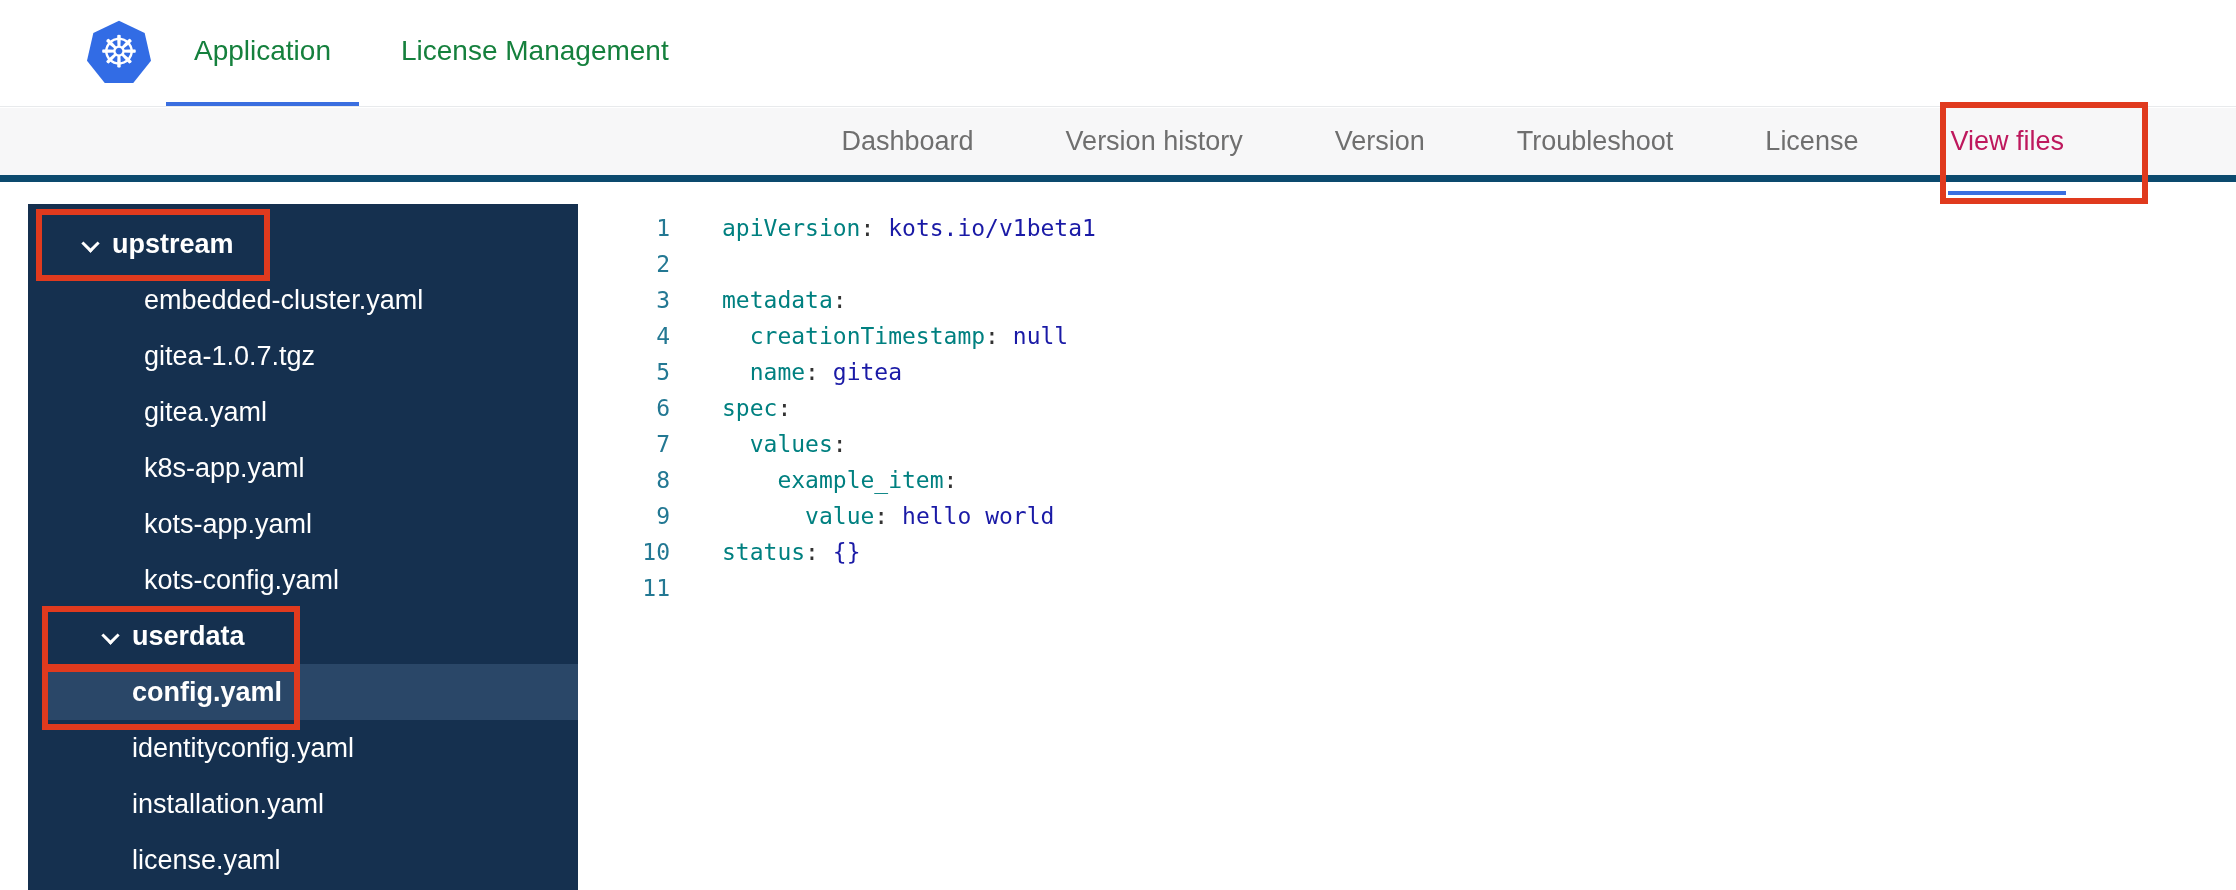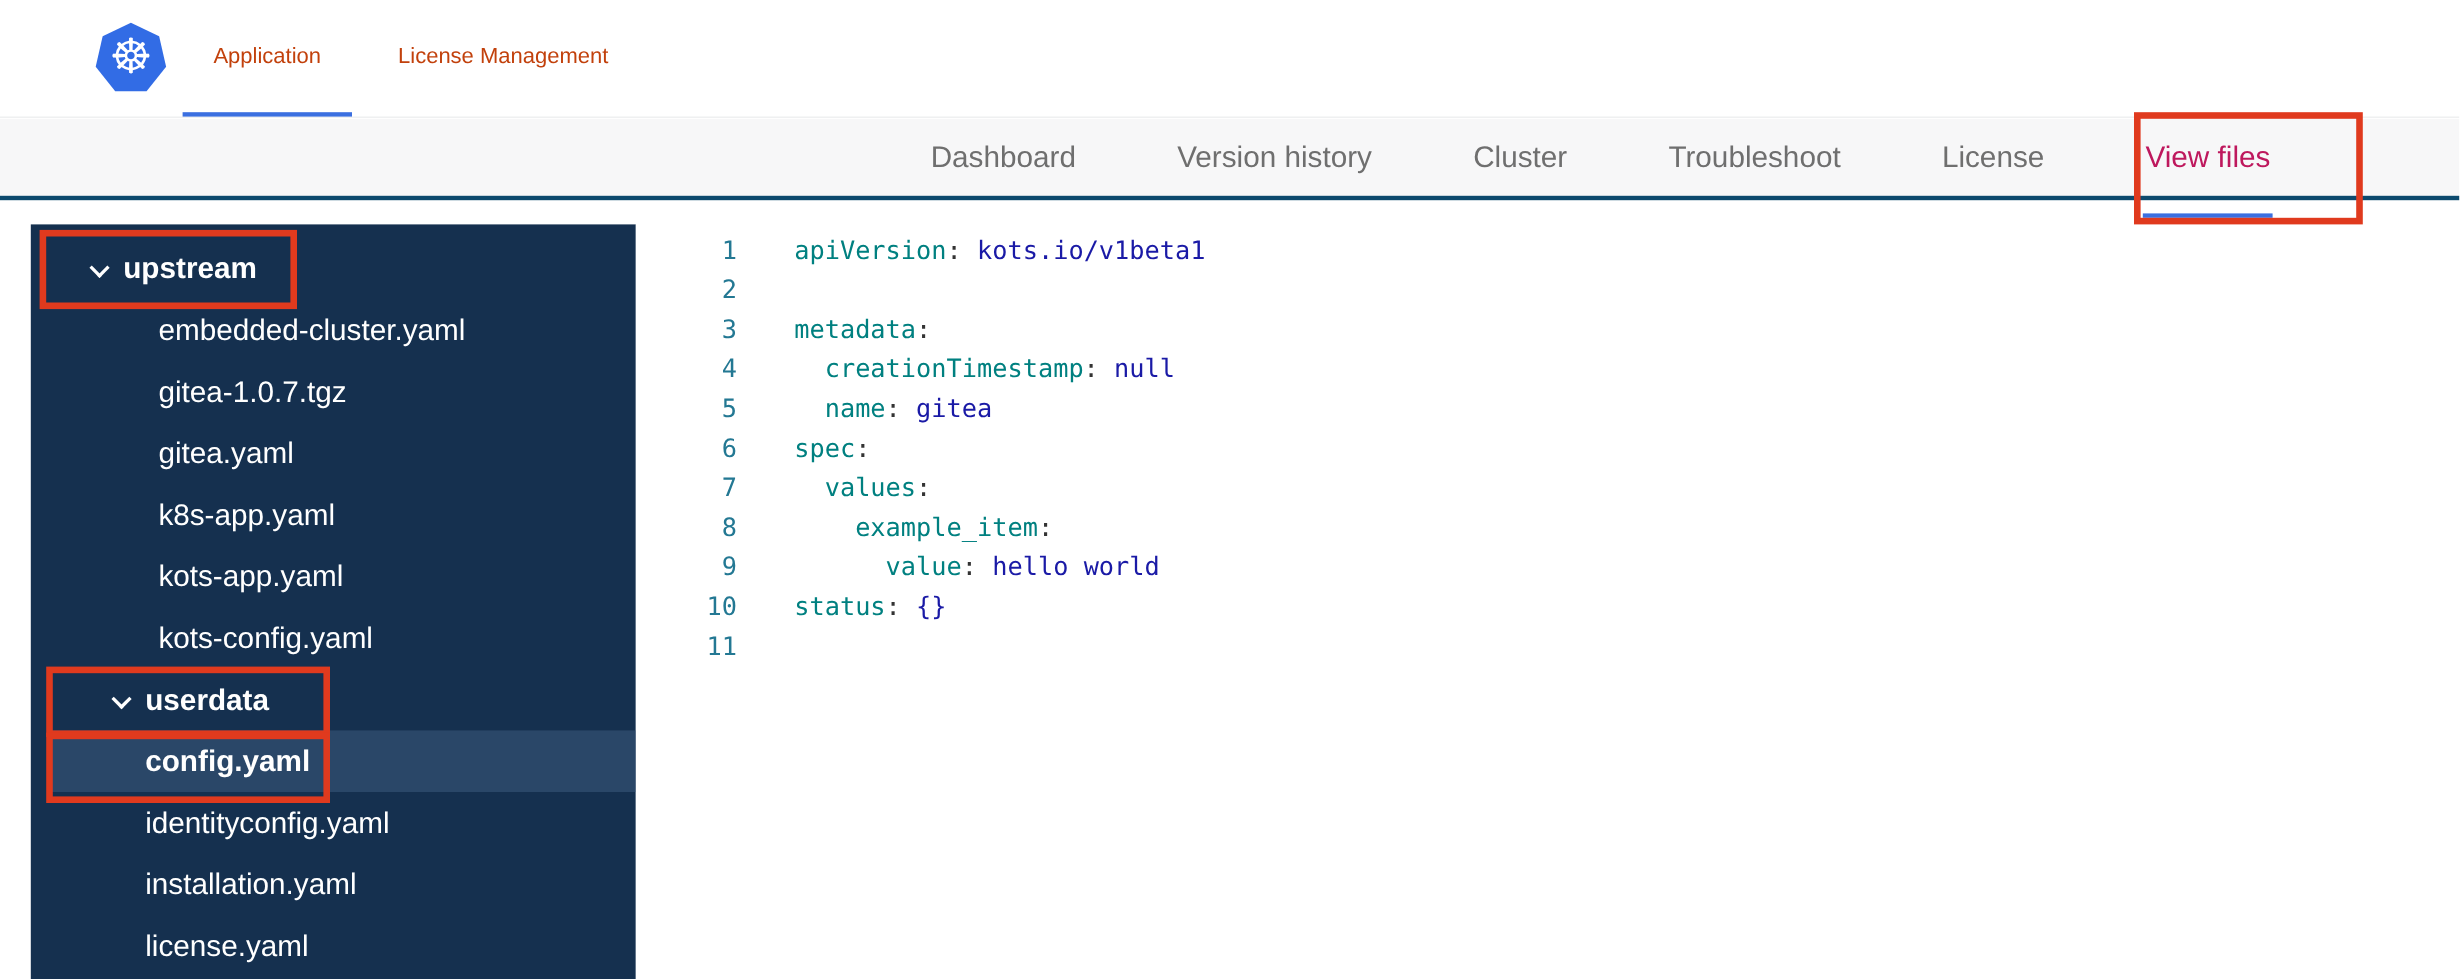--- a/index.html
+++ b/index.html
@@ -42,36 +42,36 @@
     color: #ffffff;
     font-size: 44px;
     line-height: 1;
     padding-bottom: 2px;
   }
   .top-tabs { display: flex; align-items: stretch; gap: 14px; }
   .top-tab {
     display: flex;
     align-items: center;
     padding: 12px 28px;
-    font-size: 20px;
-    color: #c2410c;
+    font-size: 28px;
+    color: #15803d;
     border-bottom: 4px solid transparent;
     box-sizing: border-box;
     cursor: pointer;
   }
   .top-tab.active { border-bottom-color: var(--accent); }
 
   
   .subnav {
     position: absolute;
     left: 0; top: 108px;
     width: 100%;
     height: 74px;
     background: #f7f7f8;
-    border-bottom: 4px solid #0c4a6e;
+    border-bottom: 7px solid #0c4a6e;
     display: flex;
     justify-content: flex-end;
     align-items: stretch;
     padding-right: 126px;
     box-sizing: border-box;
     z-index: 2;
   }
   .sub-tab {
     display: flex;
     align-items: center;
@@ -192,21 +192,21 @@
     </div>
     <nav class="top-tabs" id="top-tabs">
         <div class="top-tab active">Application</div>
         <div class="top-tab">License Management</div>
       </nav>
   </header>
 
   <nav class="subnav" id="subnav">
       <div class="sub-tab">Dashboard</div>
       <div class="sub-tab">Version history</div>
-      <div class="sub-tab">Cluster</div>
+      <div class="sub-tab">Version</div>
       <div class="sub-tab">Troubleshoot</div>
       <div class="sub-tab">License</div>
       <div class="sub-tab active">View files<div class="sub-tab-underline"></div></div>
     </nav>
 
   <aside class="filetree" id="filetree">
       <div class="tree-row folder level-0">
         <span class="chevron"></span>
         <span class="tree-label">upstream</span>
       </div>

